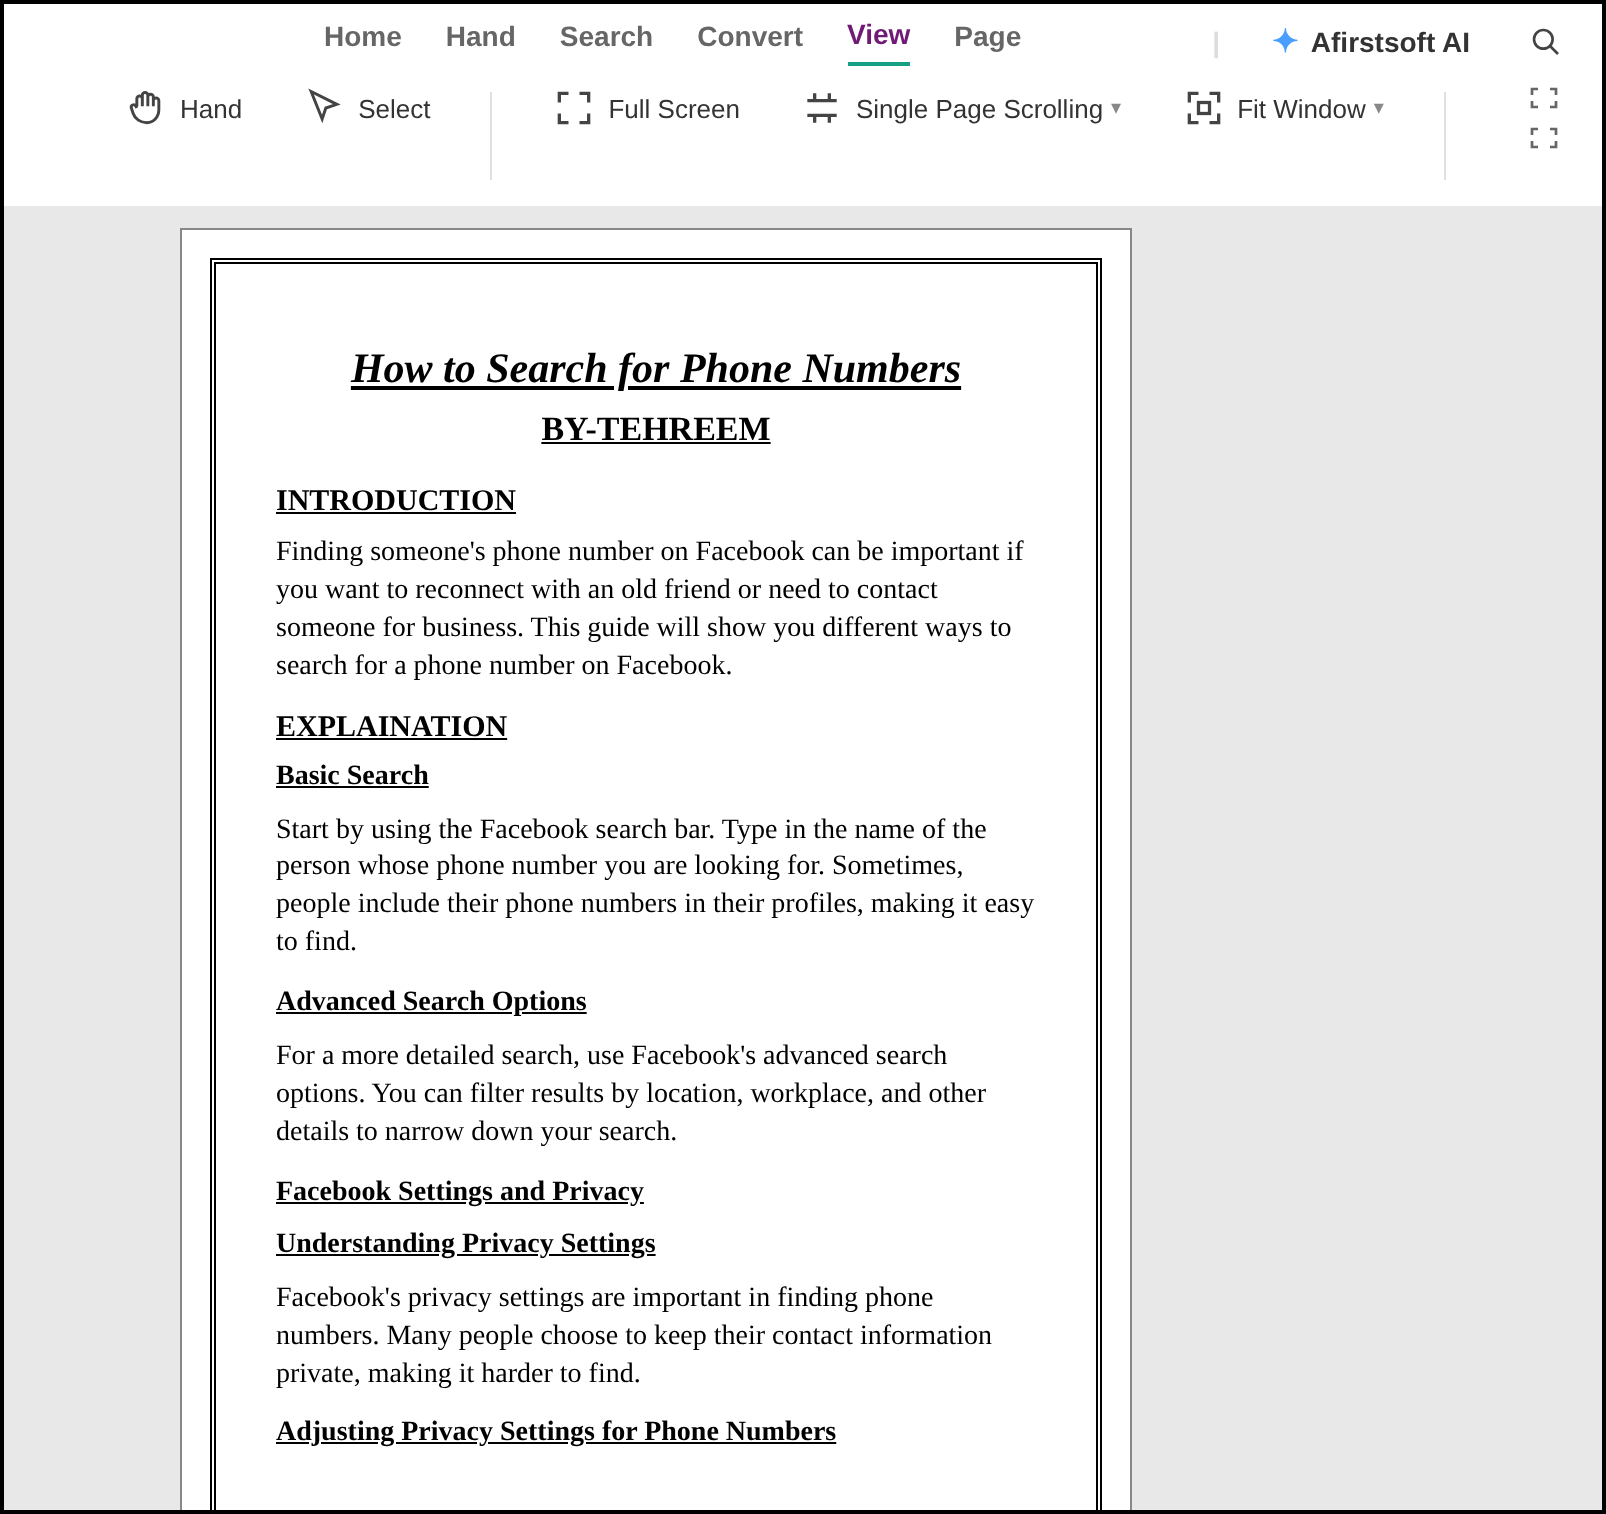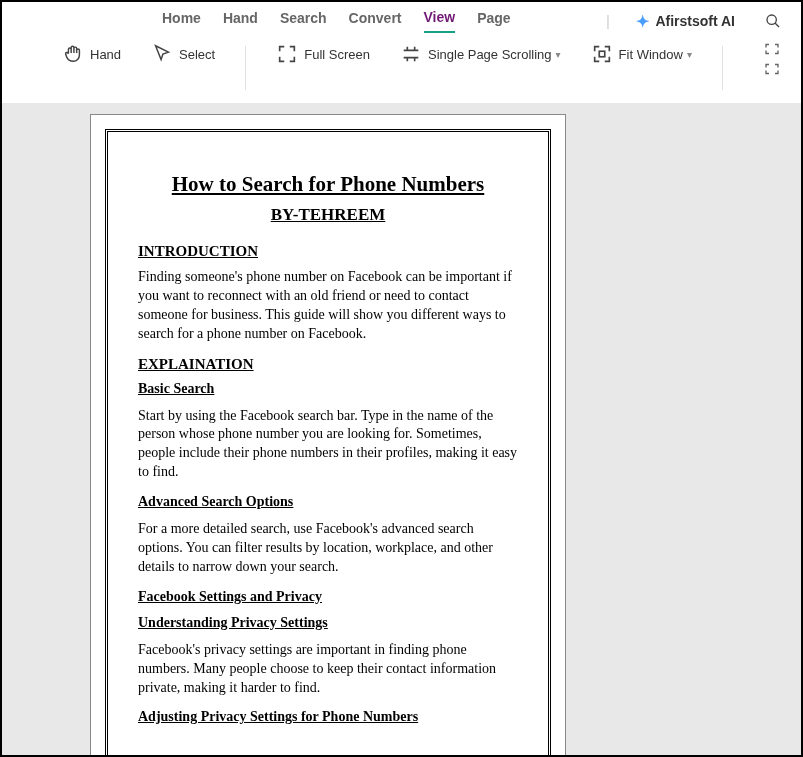--- a/index.html
+++ b/index.html
@@ -16,21 +16,21 @@
     .tool { display: flex; flex-direction: row; align-items: center; gap: 6px; cursor: pointer; font-size: 13px; color: #333; min-width: 44px; }
     .tool-icon { height: 24px; display: flex; align-items: center; justify-content: center; font-size: 20px; color: #444; }
     .tool-label { display: flex; align-items: center; gap: 4px; }
     .dropdown-arrow { font-size: 10px; color: #888; }
     .tool-divider { width: 1px; background: #e0e0e0; height: 44px; margin-top: 4px; }
     .side-icons { display: flex; flex-direction: column; gap: 6px; margin-left: 10px; }
     .side-icon { font-size: 16px; color: #666; cursor: pointer; }
     .viewer { background: #e8e8e8; height: calc(757px - 106px); padding: 10px 0 0 88px; overflow: hidden; }
     .page { width: 476px; background: #fff; padding: 14px; border: 1px solid #888; }
     .page-inner { border: 3px double #000; padding: 40px 30px 50px 30px; font-family: "Times New Roman", Times, serif; color: #000; min-height: 610px; }
-    .doc-title { text-align: center; font-size: 21px; font-weight: bold; text-decoration: underline; margin-bottom: 8px; }
+    .doc-title { text-align: center; font-size: 21px; font-weight: bold; text-decoration: underline; margin-bottom: 8px; font-style: italic; }
     .doc-subtitle { text-align: center; font-size: 21px; font-weight: bold; text-decoration: underline; margin-bottom: 8px; }
     .doc-author { text-align: center; font-size: 17px; font-weight: bold; text-decoration: underline; margin-bottom: 18px; }
     .section-head { font-size: 15px; font-weight: bold; text-decoration: underline; margin-bottom: 8px; }
     .doc-p { font-size: 14px; margin-bottom: 12px; line-height: 1.35; }
     .sub-head { font-size: 14px; font-weight: bold; margin-bottom: 10px; text-decoration: underline; }
     svg { display: block; }
   </style>
 </head>
 <body>
 

